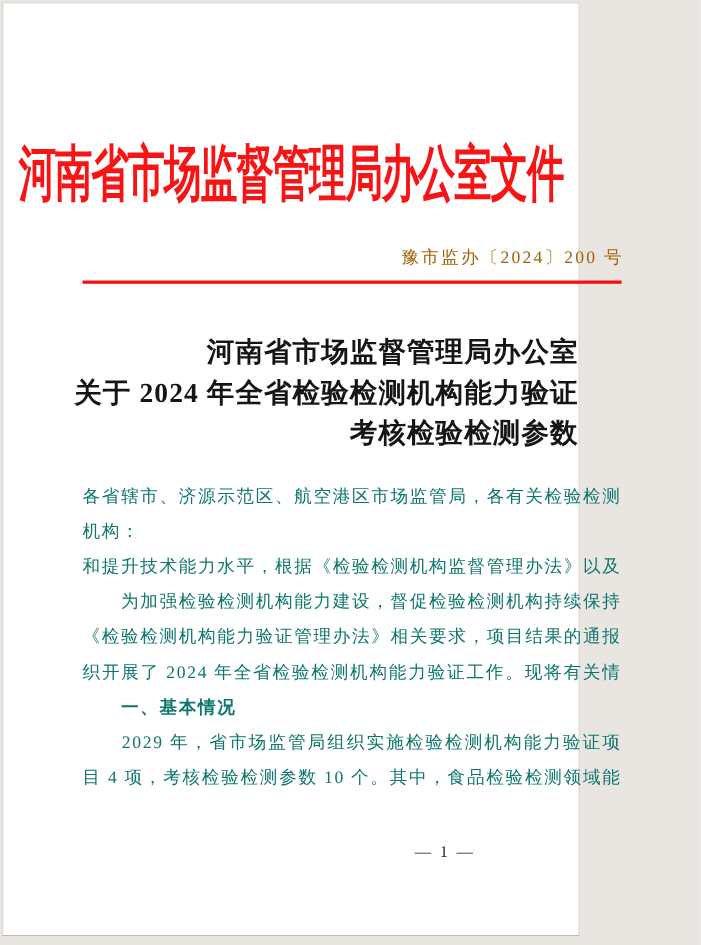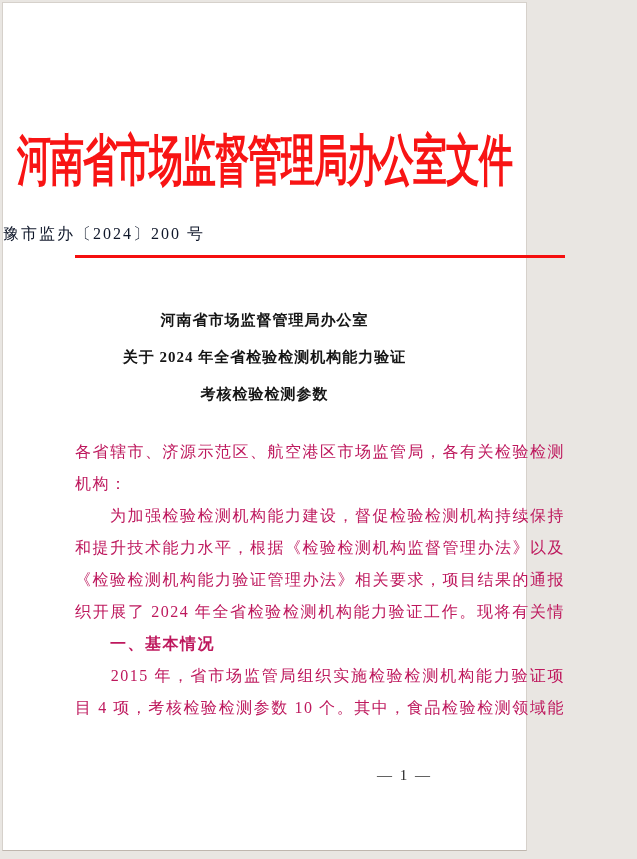--- a/index.html
+++ b/index.html
@@ -42,58 +42,59 @@
     transform-origin: center center;
     vertical-align: middle;
     white-space: nowrap;
   }
   
   .doc-no {
     position: absolute;
     top: 221px;
     left: 0;
     width: 100%;
-    text-align: left;
+    text-align: right;
     font-size: 16px;
     letter-spacing: 2px;
-    color: #0f172a;
+    color: #a16207;
+    padding-left: 41px;
   }
   
   .red-rule {
     position: absolute;
     top: 252px;
     left: 72px;
     width: 490px;
     height: 3px;
   }
   
   .doc-title {
     position: absolute;
     top: 299px;
     left: 0;
     width: 100%;
-    text-align: center;
-    font-size: 15px;
+    text-align: right;
+    font-size: 25px;
     font-weight: bold;
     color: #151515;
     letter-spacing: 1px;
   }
   .doc-title .t-line {
     display: block;
     line-height: 37px;
     white-space: nowrap;
   }
   
   .doc-body {
     position: absolute;
     top: 433px;
     left: 72px;
     width: 490px;
     font-size: 16px;
-    color: #be185d;
+    color: #0f766e;
     letter-spacing: 1.5px;
   }
   .doc-body .line {
     display: block;
     height: 32px;
     line-height: 32px;
     text-align: justify;
     text-align-last: justify;
     white-space: nowrap;
     overflow: visible;
@@ -134,24 +135,24 @@
 
   <div class="doc-title">
     <span class="t-line">河南省市场监督管理局办公室</span>
     <span class="t-line">关于 2024 年全省检验检测机构能力验证</span>
     <span class="t-line">考核检验检测参数</span>
   </div>
 
   <div class="doc-body">
       <div class="line">各省辖市、济源示范区、航空港区市场监管局，各有关检验检测</div>
       <div class="line left">机构：</div>
+      <div class="line">和提升技术能力水平，根据《检验检测机构监督管理办法》以及</div>
       <div class="line">　　为加强检验检测机构能力建设，督促检验检测机构持续保持</div>
-      <div class="line">和提升技术能力水平，根据《检验检测机构监督管理办法》以及</div>
       <div class="line">《检验检测机构能力验证管理办法》相关要求，项目结果的通报</div>
       <div class="line">织开展了 2024 年全省检验检测机构能力验证工作。现将有关情</div>
       <div class="line heading">　　一、基本情况</div>
-      <div class="line">　　2015 年，省市场监管局组织实施检验检测机构能力验证项</div>
+      <div class="line">　　2029 年，省市场监管局组织实施检验检测机构能力验证项</div>
       <div class="line">目 4 项，考核检验检测参数 10 个。其中，食品检验检测领域能</div>
     </div>
 
   <div class="page-no">— 1 —</div>
 
 </div>
 
 </body></html>

